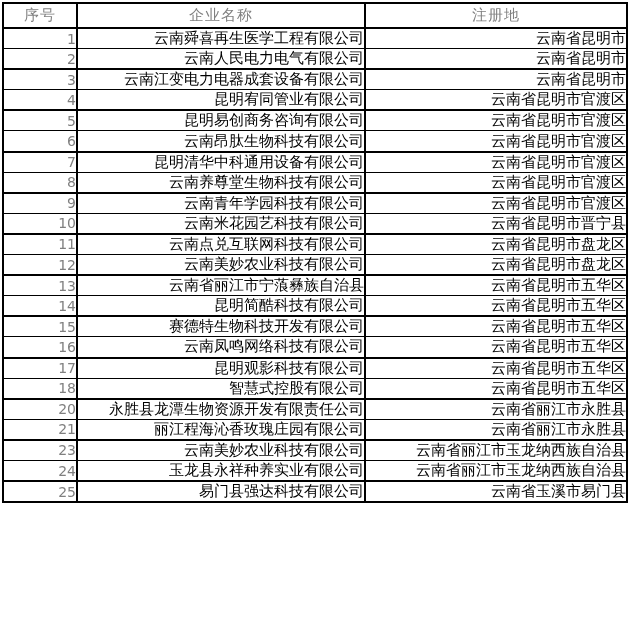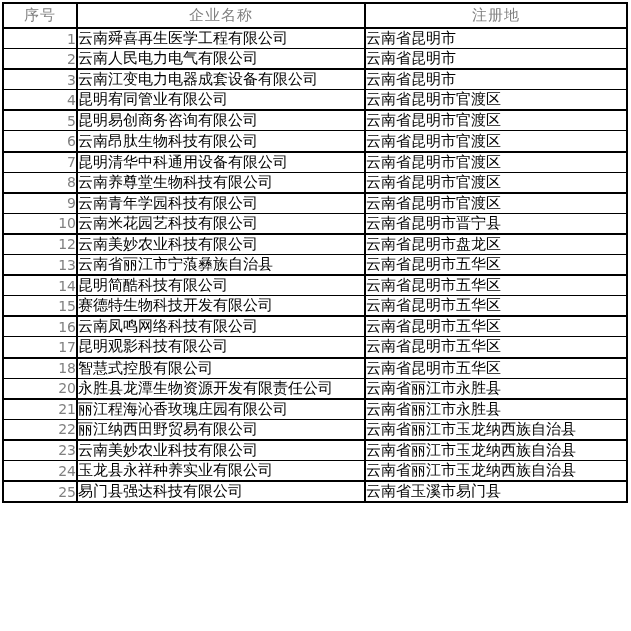--- a/index.html
+++ b/index.html
@@ -48,21 +48,21 @@
   col.col-no{width:74px;}
   col.col-name{width:288px;}
   col.col-location{width:auto;}
   td.cell-no{
     text-align:right;
     padding-right:9px;
     color:var(--index-text);
     font-size:14px;
   }
   td.cell-name,td.cell-location{
-    text-align:left;
+    text-align:right;
     padding-left:6px;
   }
 </style>
 </head>
 <body>
 
 <div class="page">
   <table class="company-table">
     <colgroup>
       <col class="col-no">
@@ -121,20 +121,25 @@
           <td class="cell-no">9</td>
           <td class="cell-name">云南青年学园科技有限公司</td>
           <td class="cell-location">云南省昆明市官渡区</td>
         </tr>
         <tr>
           <td class="cell-no">10</td>
           <td class="cell-name">云南米花园艺科技有限公司</td>
           <td class="cell-location">云南省昆明市晋宁县</td>
         </tr>
         <tr>
+          <td class="cell-no">11</td>
+          <td class="cell-name">云南点兑互联网科技有限公司</td>
+          <td class="cell-location">云南省昆明市盘龙区</td>
+        </tr>
+        <tr>
           <td class="cell-no">12</td>
           <td class="cell-name">云南美妙农业科技有限公司</td>
           <td class="cell-location">云南省昆明市盘龙区</td>
         </tr>
         <tr>
           <td class="cell-no">13</td>
           <td class="cell-name">云南省丽江市宁蒗彝族自治县</td>
           <td class="cell-location">云南省昆明市五华区</td>
         </tr>
         <tr>
@@ -166,25 +171,20 @@
           <td class="cell-no">20</td>
           <td class="cell-name">永胜县龙潭生物资源开发有限责任公司</td>
           <td class="cell-location">云南省丽江市永胜县</td>
         </tr>
         <tr>
           <td class="cell-no">21</td>
           <td class="cell-name">丽江程海沁香玫瑰庄园有限公司</td>
           <td class="cell-location">云南省丽江市永胜县</td>
         </tr>
         <tr>
-          <td class="cell-no">22</td>
-          <td class="cell-name">丽江纳西田野贸易有限公司</td>
-          <td class="cell-location">云南省丽江市玉龙纳西族自治县</td>
-        </tr>
-        <tr>
           <td class="cell-no">23</td>
           <td class="cell-name">云南美妙农业科技有限公司</td>
           <td class="cell-location">云南省丽江市玉龙纳西族自治县</td>
         </tr>
         <tr>
           <td class="cell-no">24</td>
           <td class="cell-name">玉龙县永祥种养实业有限公司</td>
           <td class="cell-location">云南省丽江市玉龙纳西族自治县</td>
         </tr>
         <tr>

